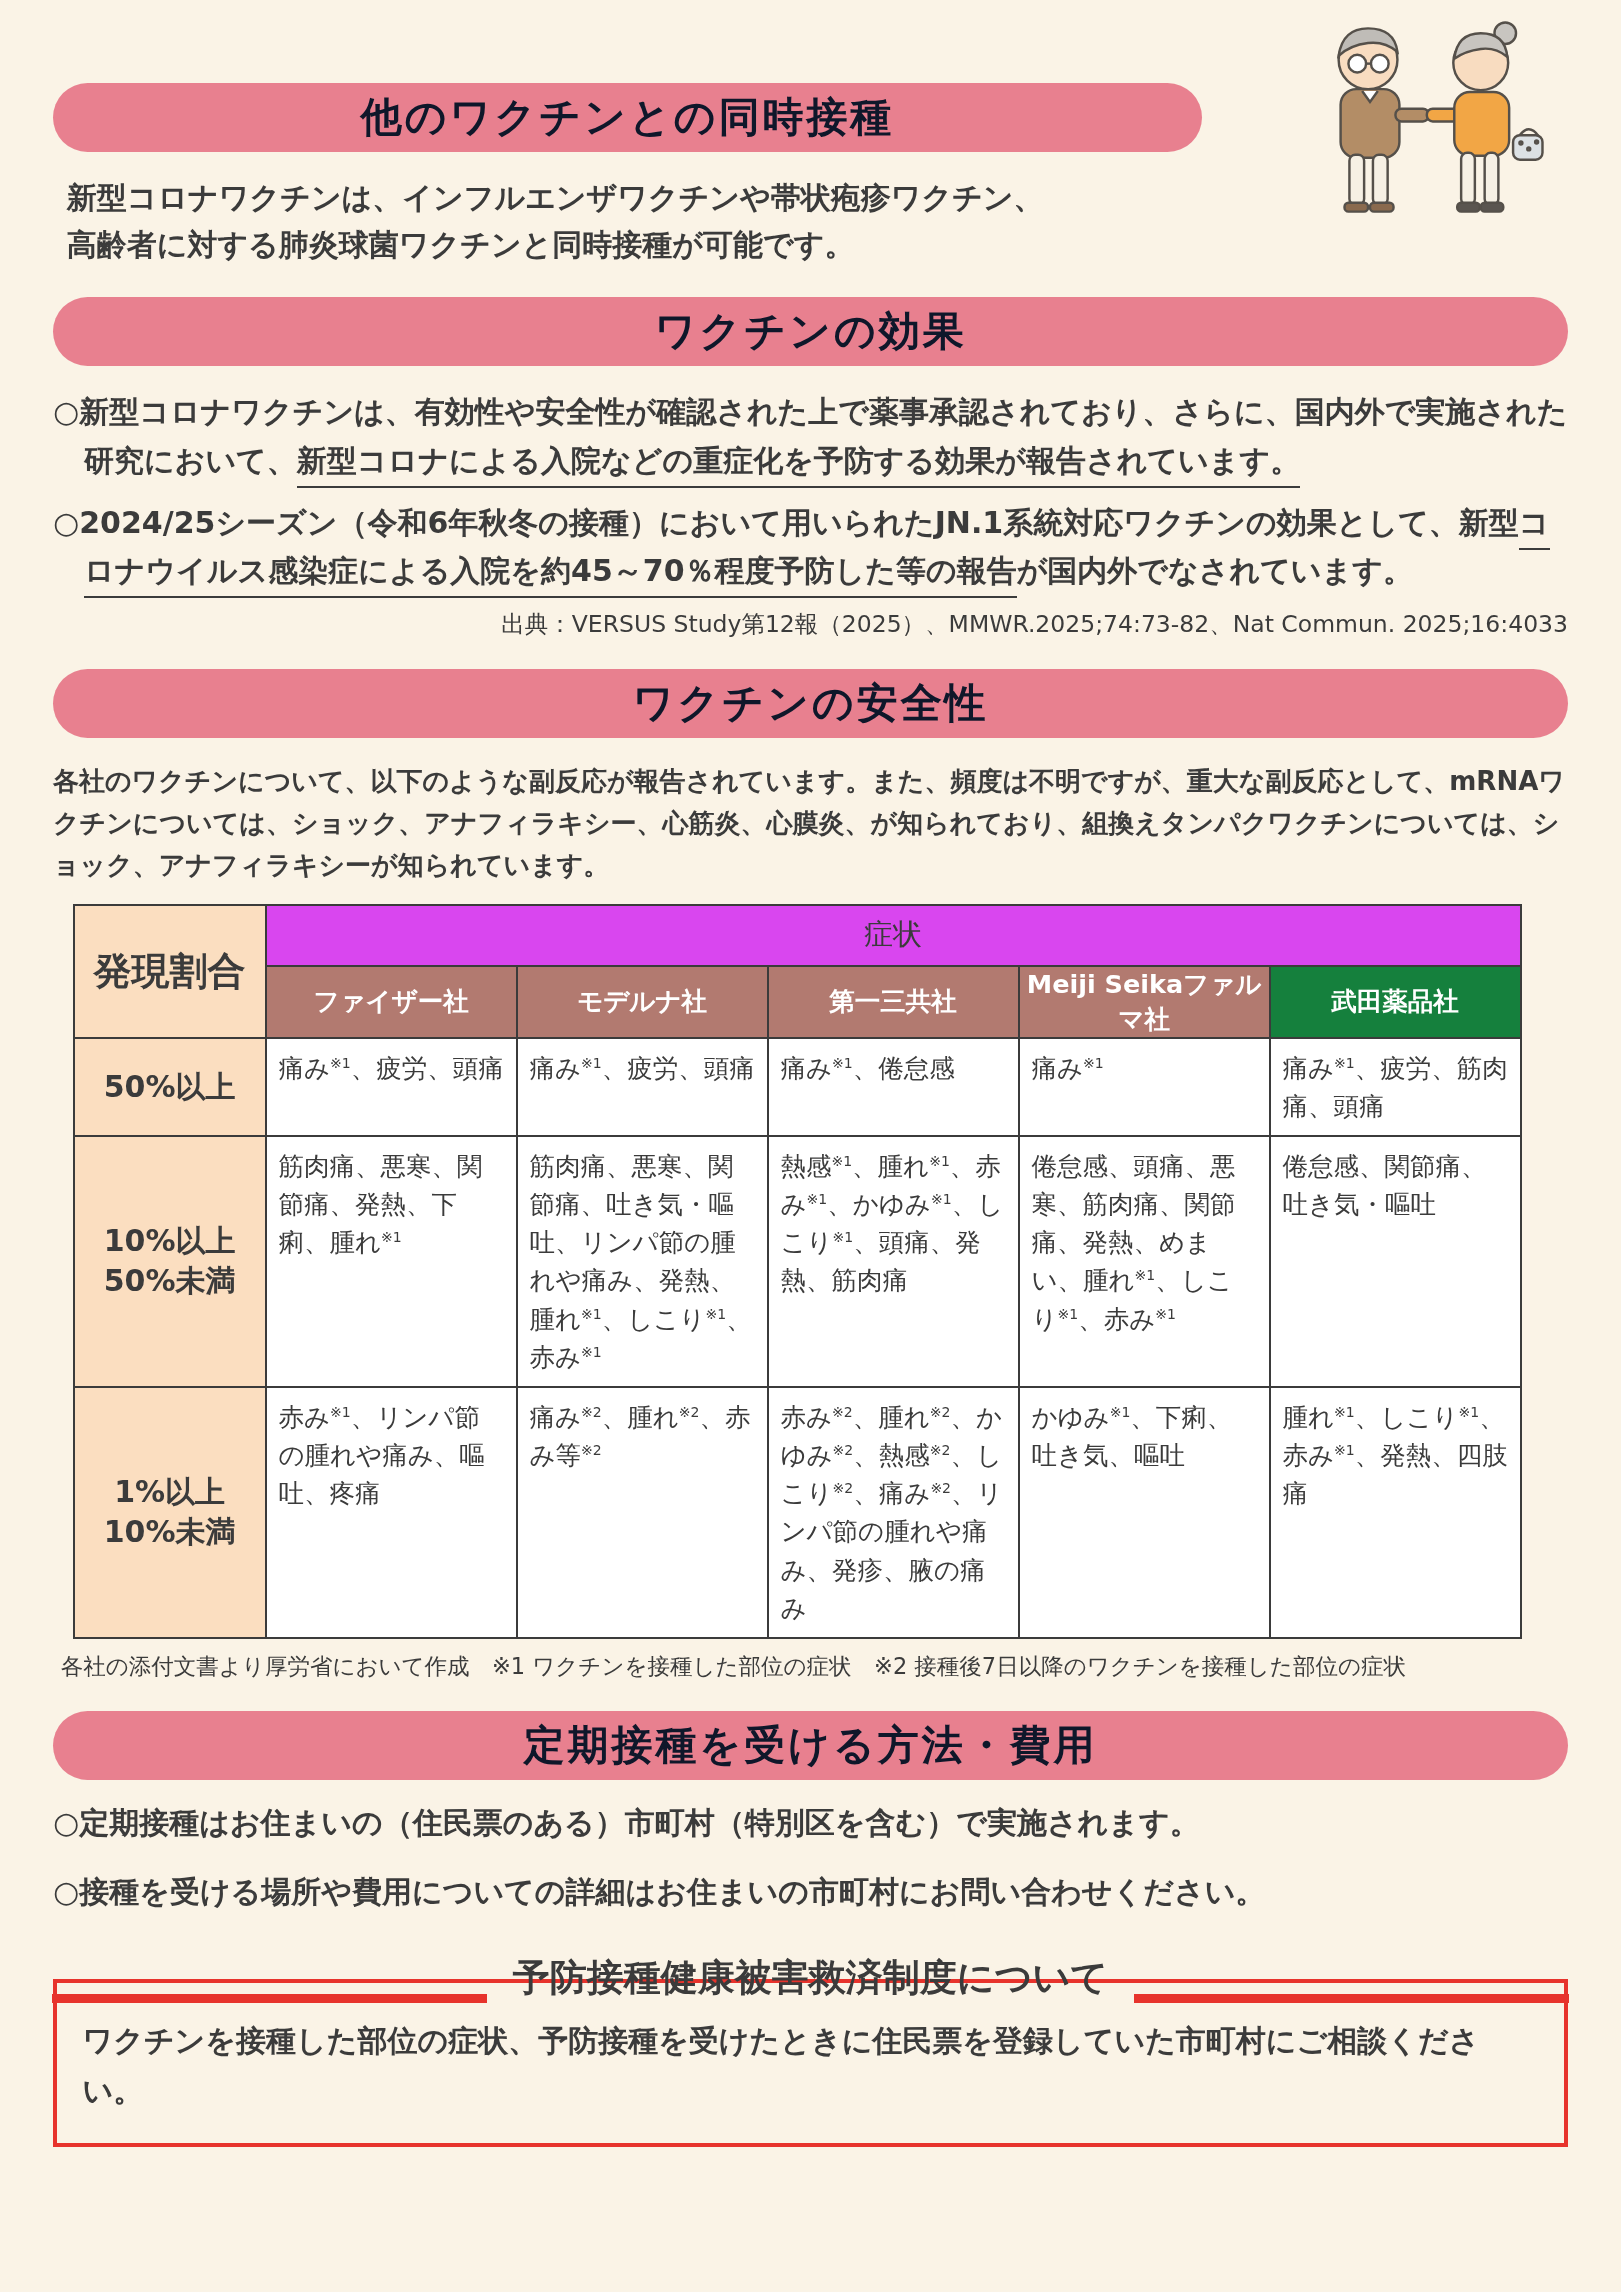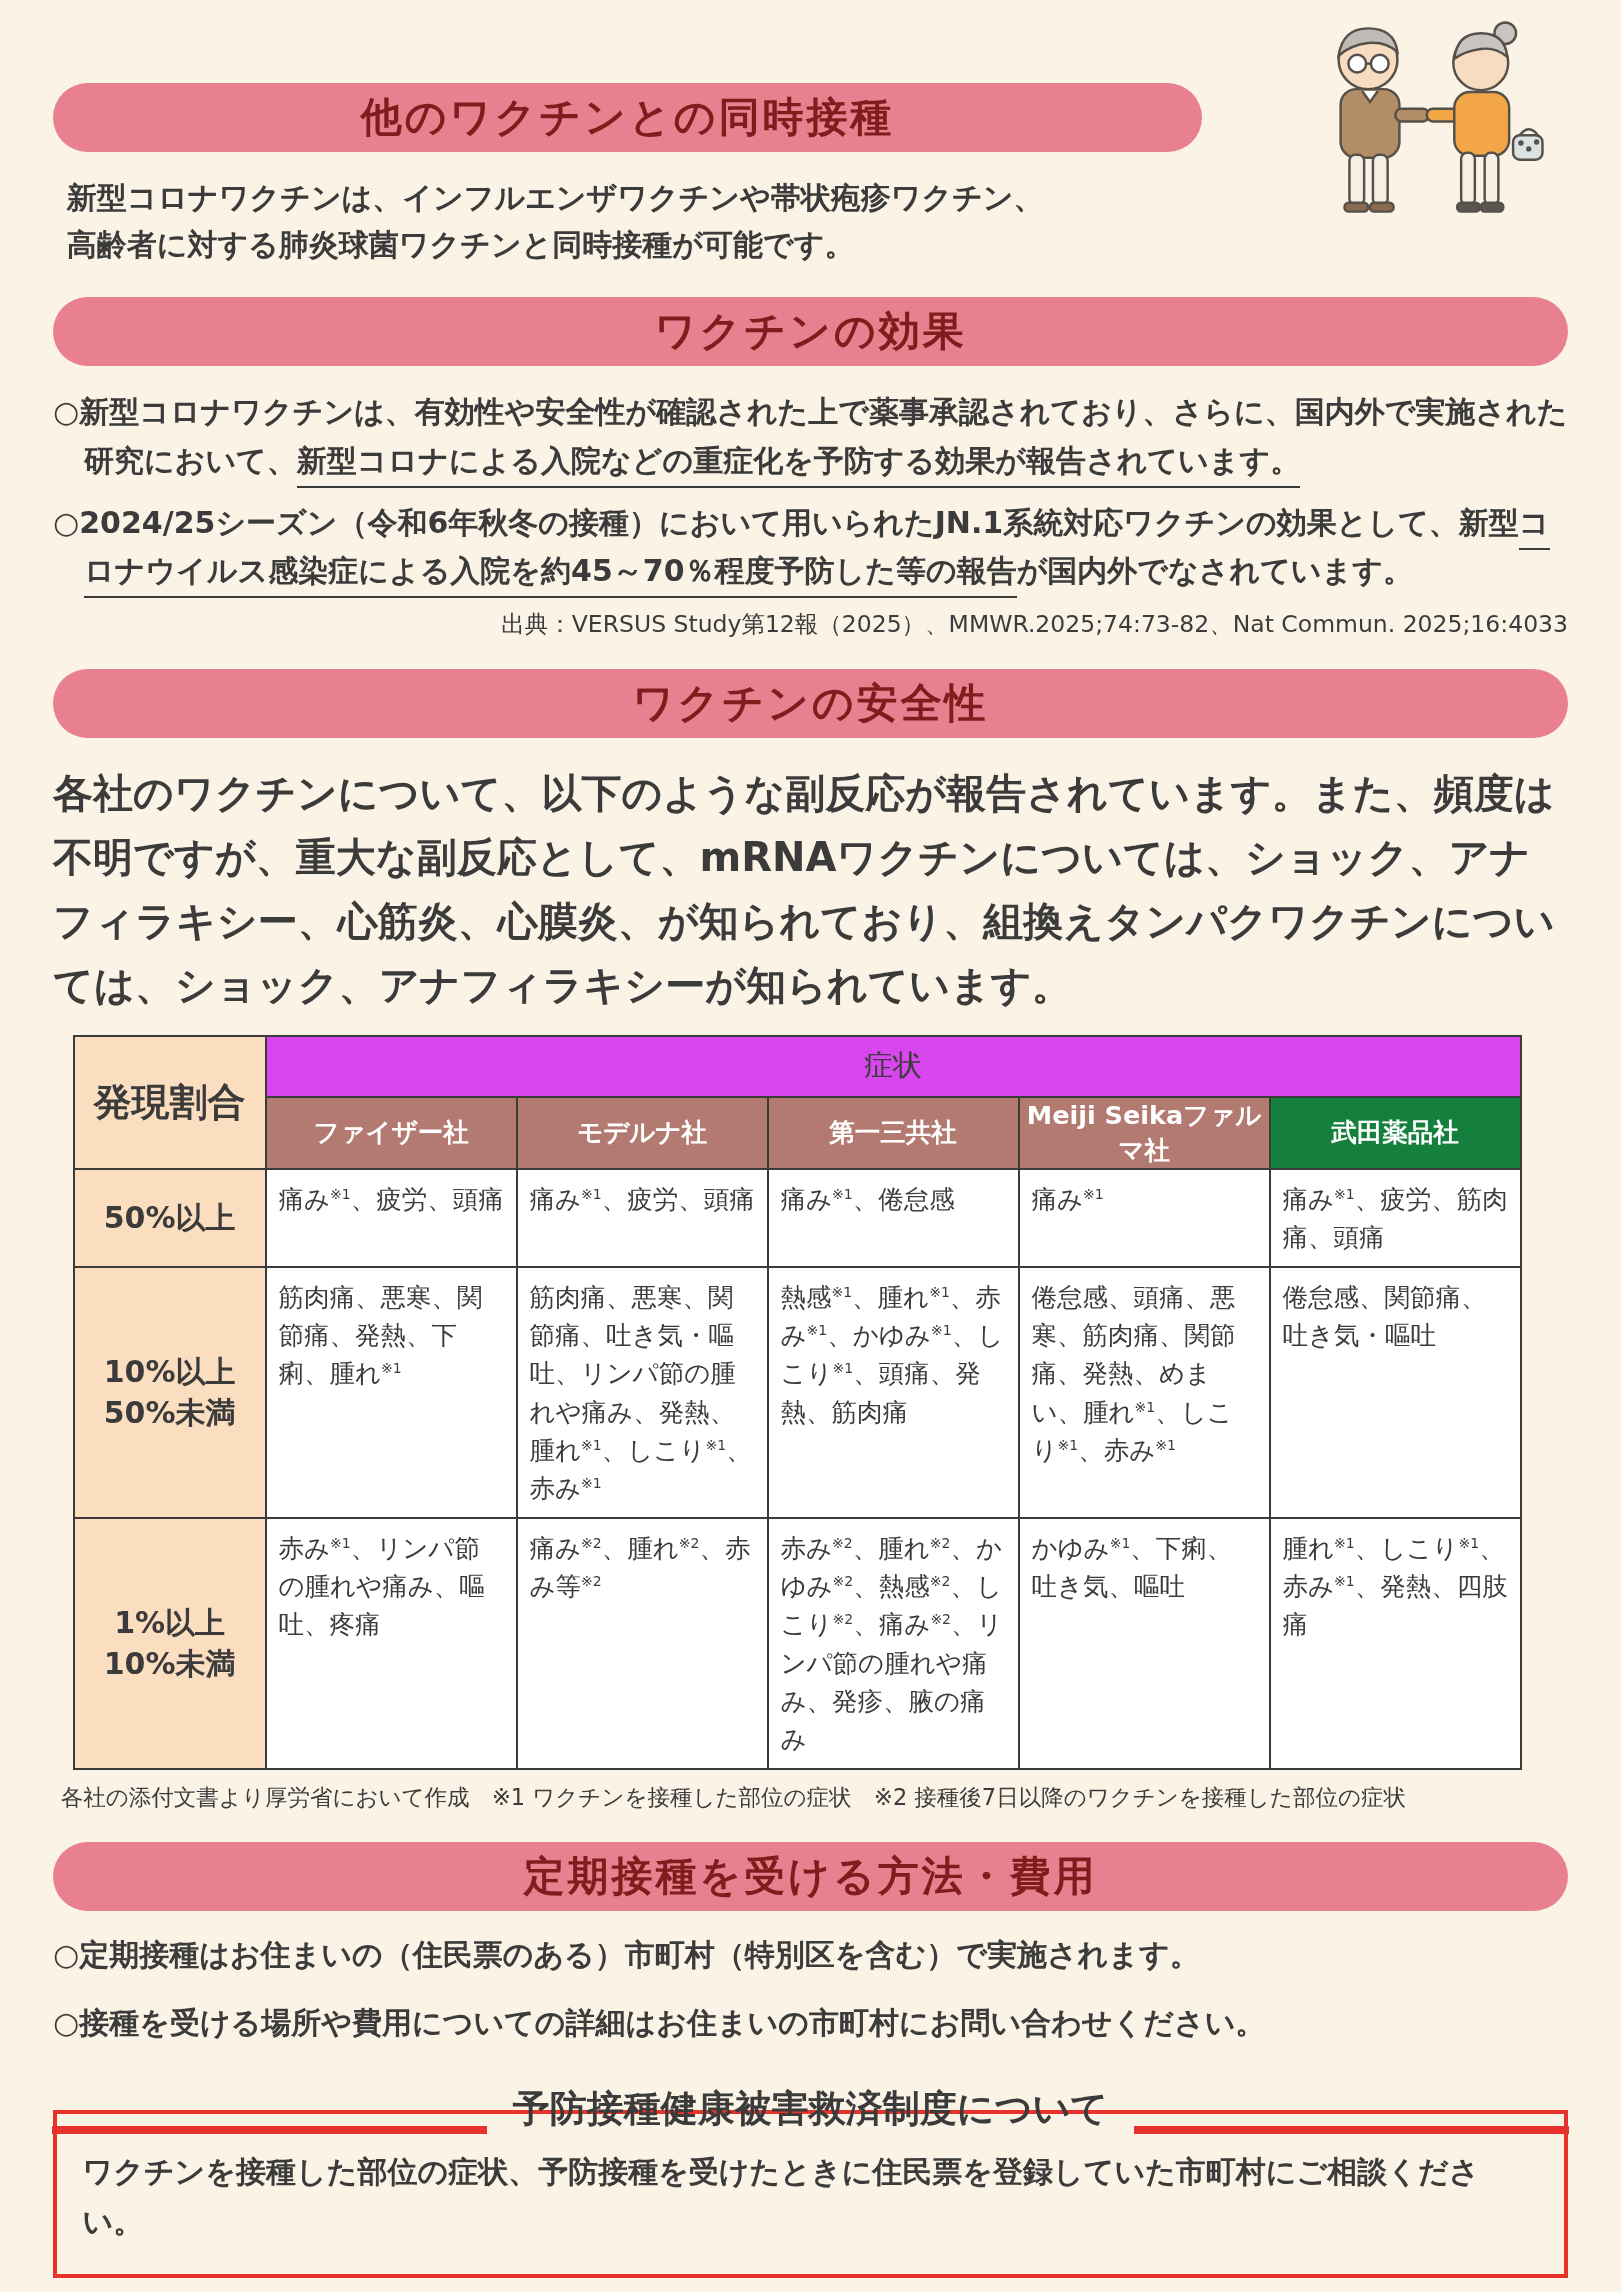--- a/index.html
+++ b/index.html
@@ -6,31 +6,31 @@
   body{
     width:1621px;height:2293px;overflow:hidden;
     background:#FAF3E6;color:#3B3B3B;
     font-family:"DejaVu Sans","Liberation Sans",sans-serif;
   }
   .page{position:relative;width:1515px;padding:83px 53px 0;}
   
   .banner{
     background:#E8808F;border-radius:37px;height:69px;
     display:flex;align-items:center;justify-content:center;
-    color:#7f1d1d;font-size:41px;font-weight:bold;letter-spacing:2.9px;
+    color:#0f172a;font-size:41px;font-weight:bold;letter-spacing:2.9px;
   }
   .banner-short{width:1149px;}
   .lead{margin:21.6px 0 0 13.7px;font-size:30px;font-weight:700;line-height:1.58;}
   .mt-banner{margin-top:29px;}
   .bullet{margin:21.6px 0 0;font-size:30px;font-weight:700;line-height:1.62;
           padding-left:31px;text-indent:-31px;}
   .bullet + .bullet{margin-top:13.7px;}
   .ul{border-bottom:2.9px solid #3B3B3B;padding-bottom:8px;}
   .source{margin:11.8px 0 0;text-align:right;font-size:23.5px;font-weight:500;}
-  .para{margin:23.5px 0 0;font-size:40px;font-weight:700;line-height:1.6;}
+  .para{margin:23.5px 0 0;font-size:26px;font-weight:700;line-height:1.6;}
   
   .safety-table{
     margin:17.6px 0 0 19.6px;width:1449px;border-collapse:collapse;table-layout:fixed;
     border:2.9px solid #3B3B3B;
   }
   .safety-table th,.safety-table td{border:2px solid #3B3B3B;}
   .corner{width:188px;background:#FBDEC0;font-size:38px;font-weight:700;}
   .sym{background:#d946ef;font-size:29px;font-weight:400;height:57px;}
   .maker{background:#B27A70;color:#fff;font-size:25.5px;font-weight:700;height:53px;padding:0 3.9px;}
   .maker-takeda{background:#15803d;}

